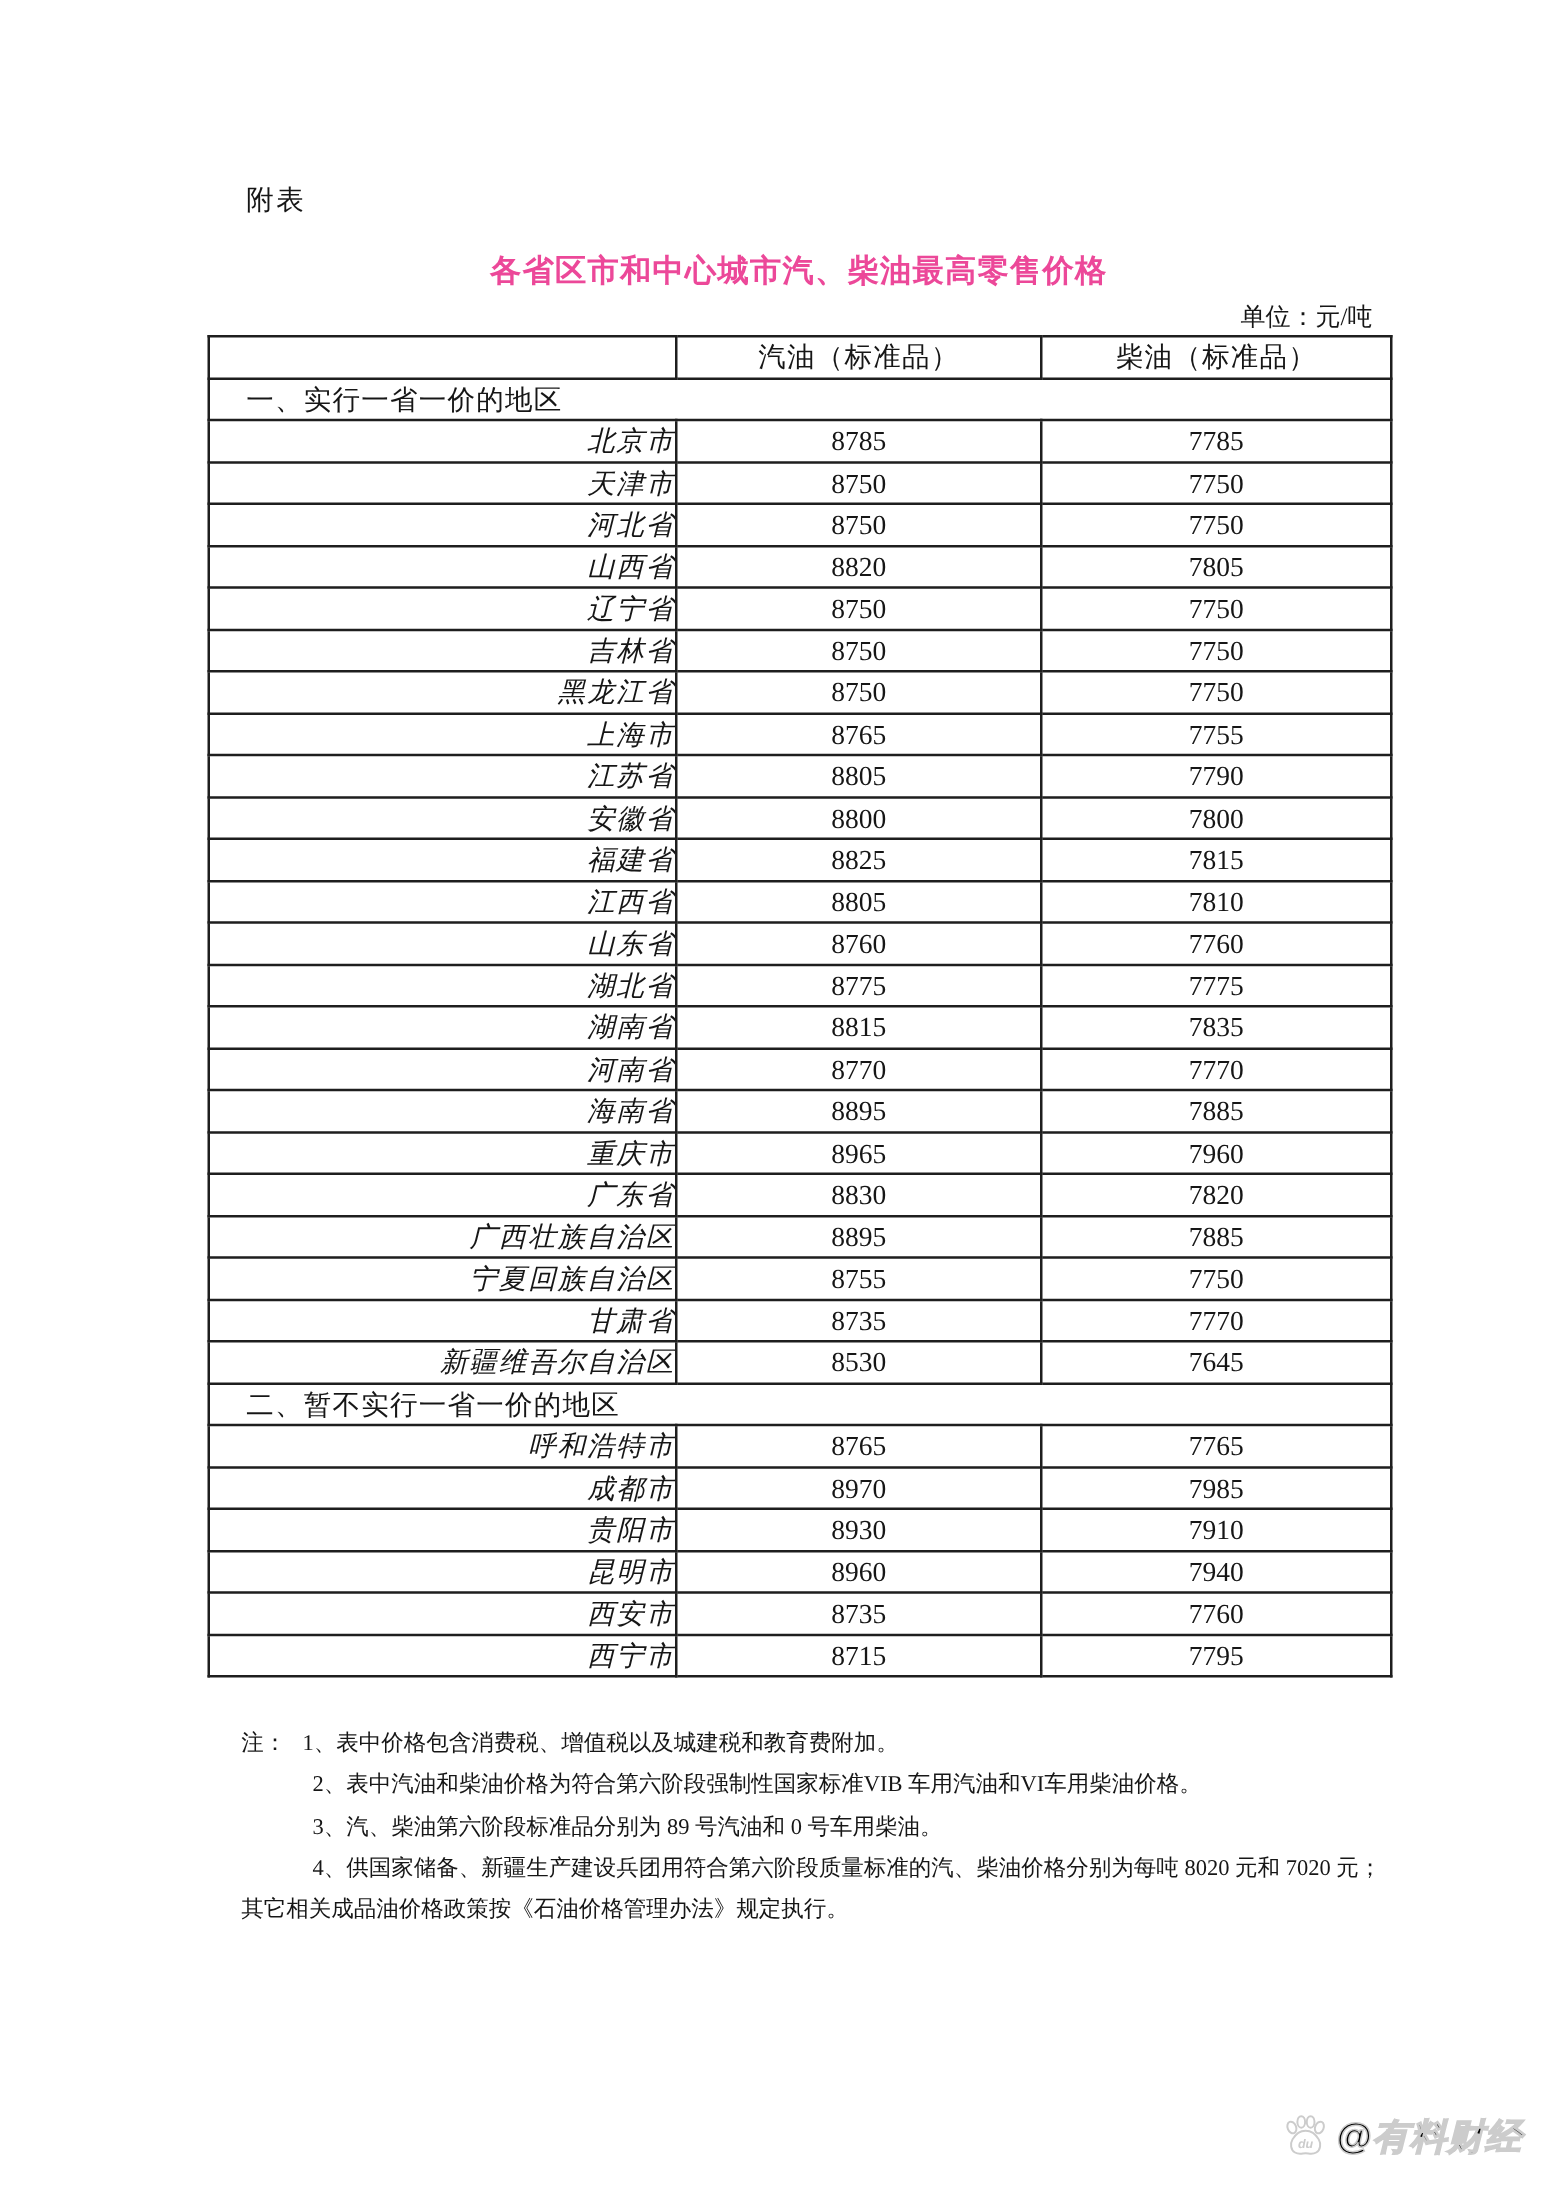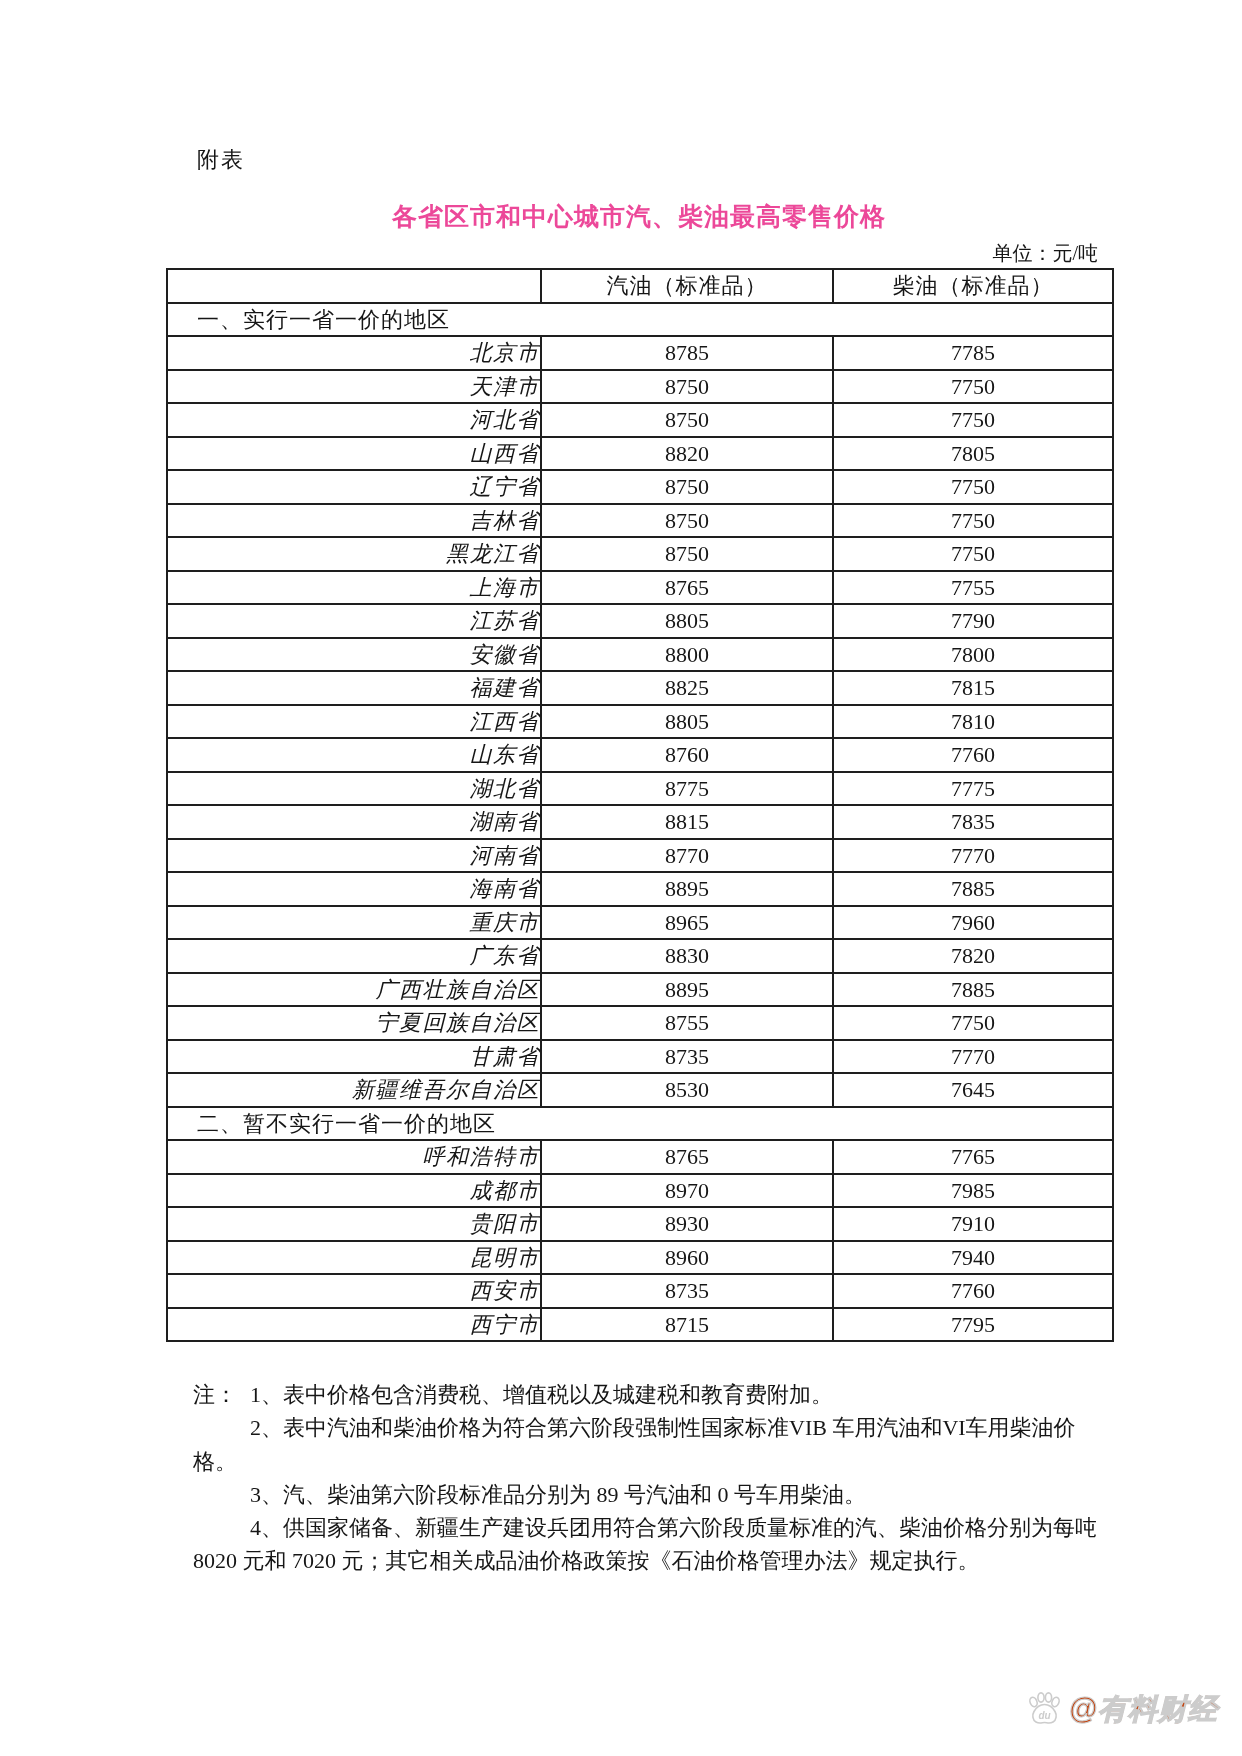--- a/index.html
+++ b/index.html
@@ -67,42 +67,42 @@
   }
   .price-table th { text-align: center; letter-spacing: 1px; }
   td.section-cell { text-align: left; padding-left: 29px; letter-spacing: 1px; margin-top: 40px; }
   td.region-cell { text-align: right; padding-left: 99px; letter-spacing: 1.5px; font-style: italic; }
   td.num-cell { text-align: center; margin-left: 13px; }
   .notes {
     position: absolute;
     left: 193px;
     top: 1378px;
     width: 916px;
-    font-size: 22px;
+    font-size: 18px;
     line-height: 33.3px;
     text-align: left;
   }
   .notes p { margin: 0; }
   .notes p.item { text-indent: 57px; }
   .note-prefix { margin-right: 13px; }
   .watermark {
     position: absolute;
     right: 24px;
     bottom: 26px;
     display: flex;
     align-items: center;
     gap: 5px;
     font-style: italic;
   }
   .watermark-text {
     font-family: "Liberation Sans", "DejaVu Sans", sans-serif;
     font-weight: 700;
     font-size: 29px;
     letter-spacing: 1px;
-    color: #c2410c;
+    color: #000000;
     -webkit-text-stroke: 1.2px #cccccc;
   }
   .paw-svg { display: block; }
 </style>
 </head>
 <body>
 
 <div class="page">
 
   <div class="fubiao">附表</div>

